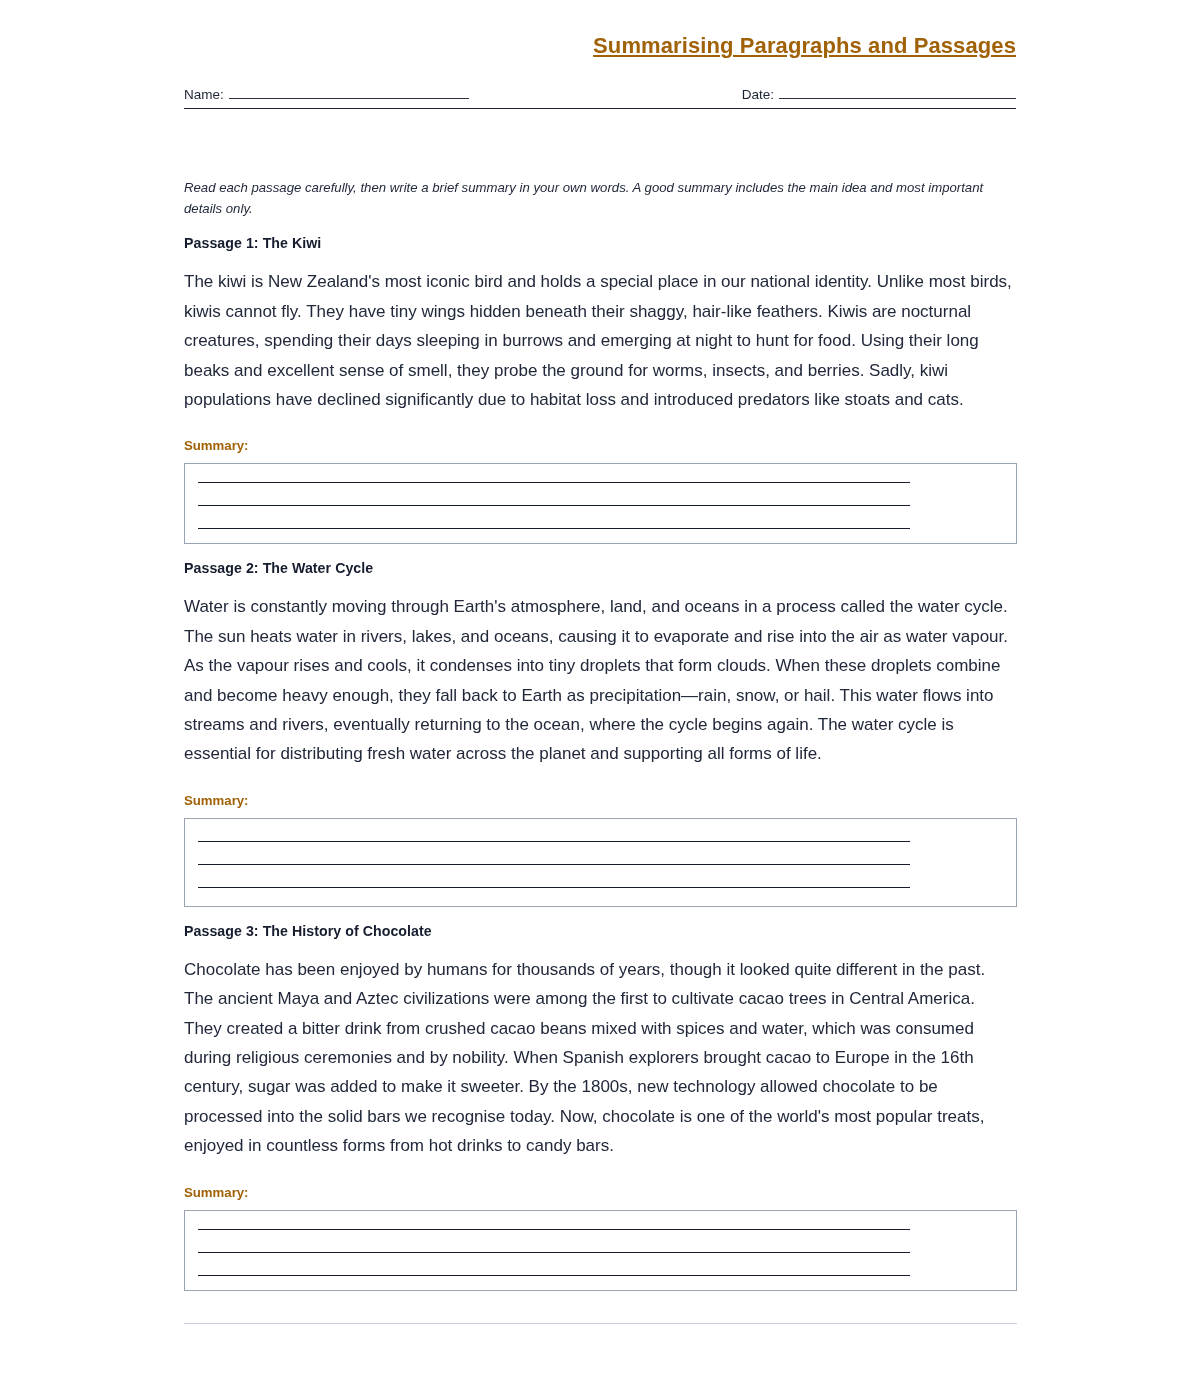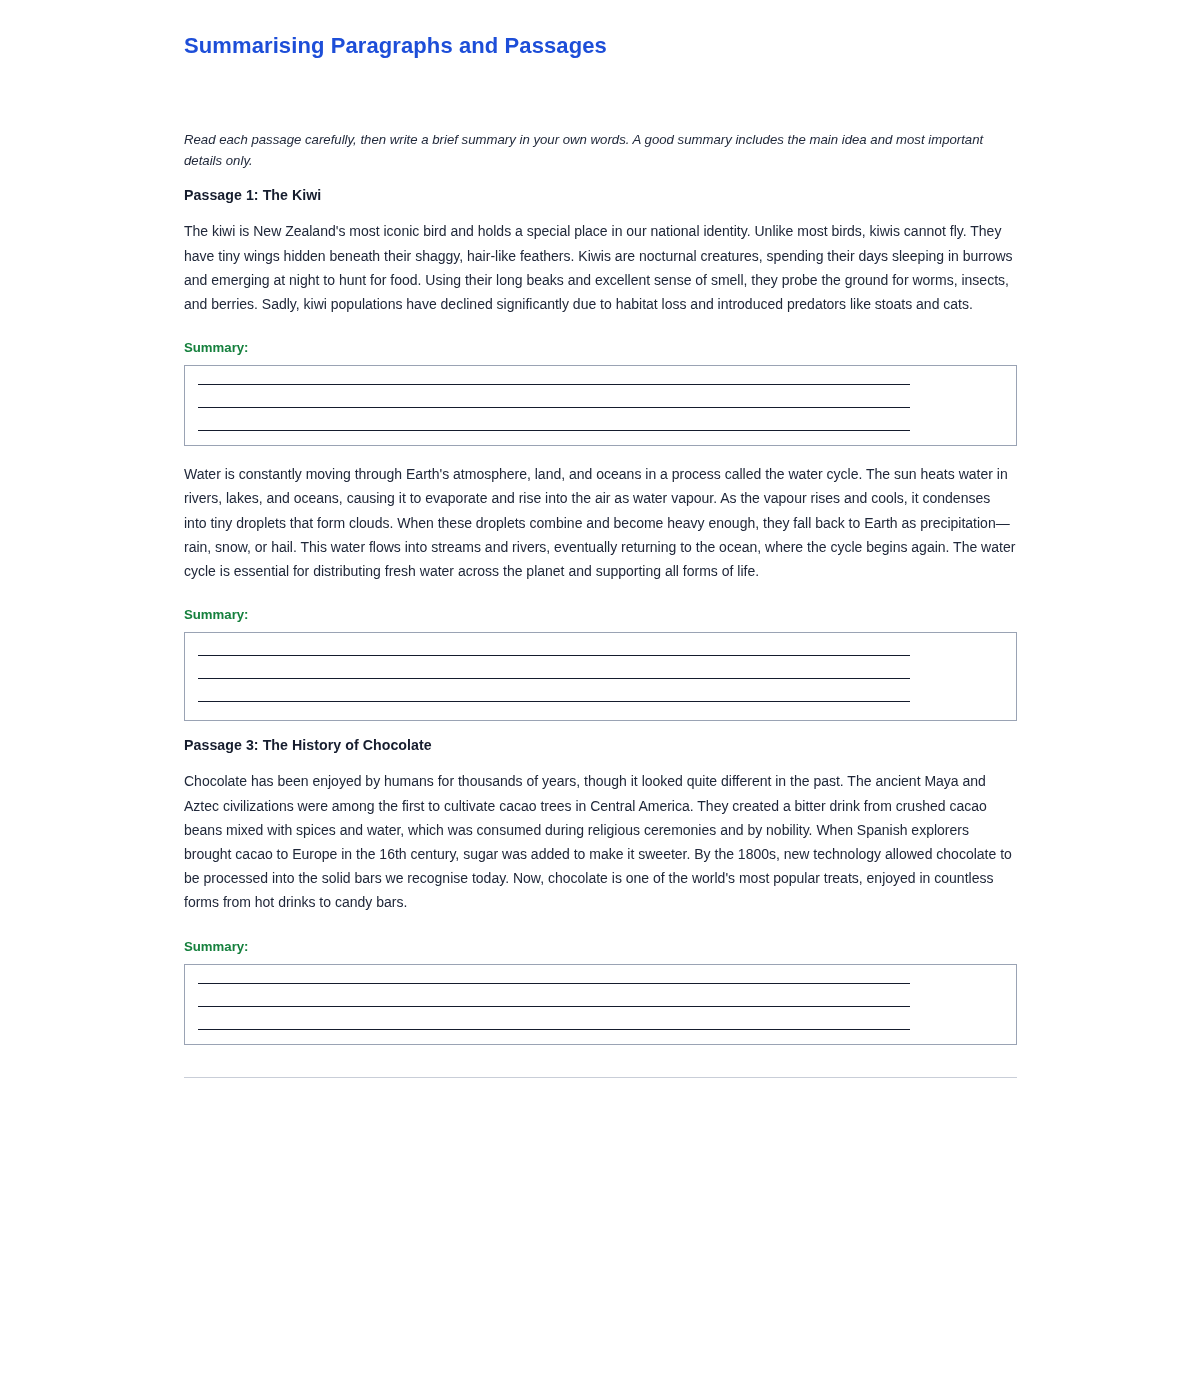--- a/index.html
+++ b/index.html
@@ -17,25 +17,26 @@
   .page {
     width: 1200px;
     height: 1400px;
     box-sizing: border-box;
     padding: 24px 184px 0 184px;
     position: relative;
   }
   .worksheet-title {
     font-size: 22px;
     font-weight: bold;
-    text-align: left;
-    color: #1d4ed8;
+    text-align: right;
+    color: #a16207;
     letter-spacing: 0.1px;
     margin: 8px 0 0 0;
     line-height: 1.3;
+    text-decoration: underline;
   }
   .namedate-row {
     display: flex;
     justify-content: space-between;
     align-items: flex-end;
     margin-top: 24px;
     padding-bottom: 6px;
     border-bottom: 1.6px solid #1c2333;
   }
   .field {
@@ -69,31 +70,31 @@
     margin-top: 16px;
   }
   .passage-heading {
     font-size: 14.2px;
     font-weight: bold;
     color: #161d2e;
     margin: 0 0 16px 0;
     letter-spacing: 0.05px;
   }
   .passage-body {
-    font-size: 14px;
+    font-size: 17px;
     line-height: 1.73;
     color: #20283a;
     margin: 0;
     text-align: left;
   }
 
   .summary-label {
     font-size: 13.2px;
     font-weight: bold;
-    color: #15803d;
+    color: #a16207;
     margin: 24px 0 10px 0;
   }
   .answer-box {
     border: 1px solid #9aa3b4;
     box-sizing: border-box;
     width: 833px;
     padding: 18px 0 8px 0;
     background: #ffffff;
   }
   .answer-box.box-tall { padding: 22px 0 12px 0; }
@@ -118,35 +119,46 @@
     margin-top: 22px;
   }
 </style>
 </head>
 <body>
 
 <div class="page">
 
   <h1 class="worksheet-title">Summarising Paragraphs and Passages</h1>
 
+  <div class="namedate-row">
+    <div class="field">
+      <span class="field-label">Name:</span>
+      <span class="field-rule rule-name"></span>
+    </div>
+    <div class="field">
+      <span class="field-label">Date:</span>
+      <span class="field-rule rule-date"></span>
+    </div>
+  </div>
 
   <p class="instructions">Read each passage carefully, then write a brief summary in your own words. A good summary includes the main idea and most important details only.</p>
 
   <section class="passage-block">
     <h2 class="passage-heading">Passage 1: The Kiwi</h2>
     <p class="passage-body">The kiwi is New Zealand's most iconic bird and holds a special place in our national identity. Unlike most birds, kiwis cannot fly. They have tiny wings hidden beneath their shaggy, hair-like feathers. Kiwis are nocturnal creatures, spending their days sleeping in burrows and emerging at night to hunt for food. Using their long beaks and excellent sense of smell, they probe the ground for worms, insects, and berries. Sadly, kiwi populations have declined significantly due to habitat loss and introduced predators like stoats and cats.</p>
     <div class="summary-label">Summary:</div>
     <div class="answer-box">
       <div class="write-line"></div>
       <div class="write-line"></div>
       <div class="write-line"></div>
     </div>
   </section>
 
   <section class="passage-block">
+    <h2 class="passage-heading">Passage 2: The Water Cycle</h2>
     <p class="passage-body">Water is constantly moving through Earth's atmosphere, land, and oceans in a process called the water cycle. The sun heats water in rivers, lakes, and oceans, causing it to evaporate and rise into the air as water vapour. As the vapour rises and cools, it condenses into tiny droplets that form clouds. When these droplets combine and become heavy enough, they fall back to Earth as precipitation—rain, snow, or hail. This water flows into streams and rivers, eventually returning to the ocean, where the cycle begins again. The water cycle is essential for distributing fresh water across the planet and supporting all forms of life.</p>
     <div class="summary-label">Summary:</div>
     <div class="answer-box box-tall">
       <div class="write-line"></div>
       <div class="write-line"></div>
       <div class="write-line"></div>
     </div>
   </section>
 
   <section class="passage-block">

